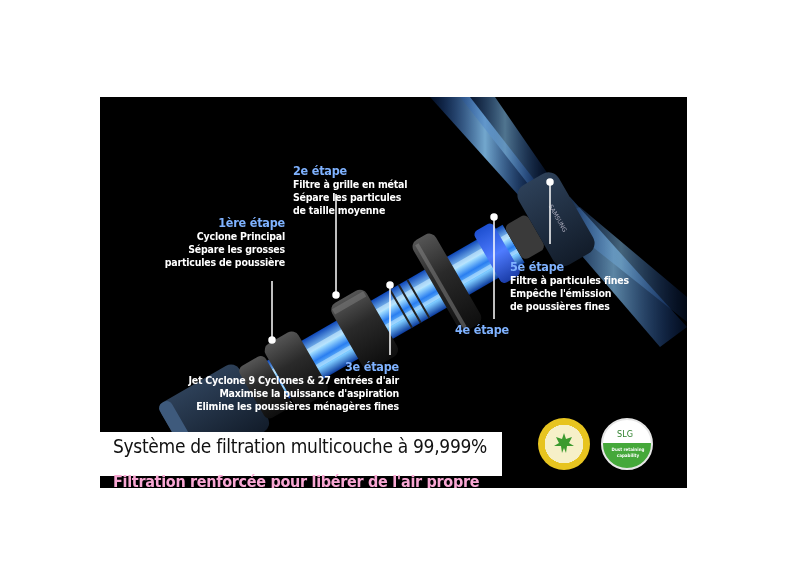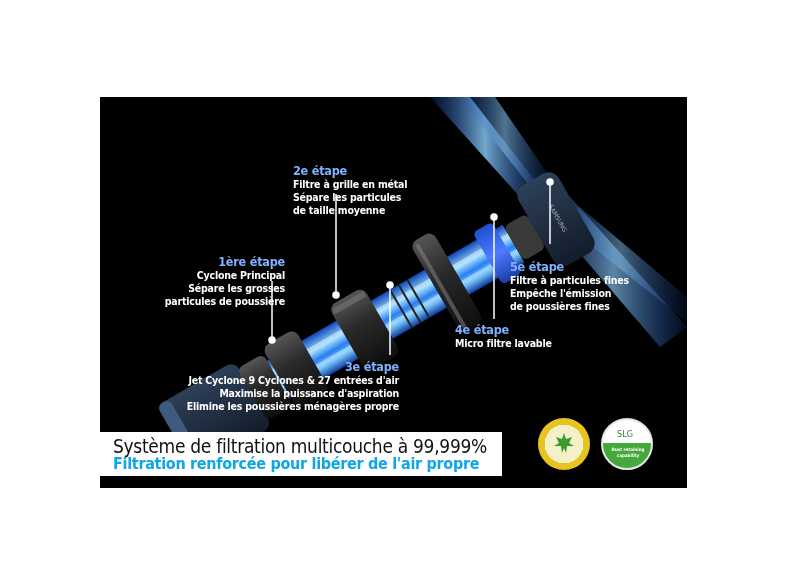--- a/index.html
+++ b/index.html
@@ -9,22 +9,22 @@
            background: #000; overflow: hidden; }
   .scene { position: absolute; left: 0; top: 0; width: 587px; height: 391px; }
   .label { position: absolute; color: #fff; font-weight: bold; font-size: 10.5px; line-height: 13px;
            letter-spacing: -0.2px; white-space: nowrap; }
   .label .step { color: #7fb2ff; font-size: 12.5px; line-height: 15px; font-weight: bold; }
   .label.right { text-align: right; }
   .label div { display: block; }
   .band-white { position: absolute; left: 0; top: 335px; width: 402px; height: 44px; background: #fff; }
   .band-white span { position: absolute; left: 13px; top: 2px; font-size: 19px; line-height: 24px;
                      color: #111; font-weight: normal; letter-spacing: -0.3px; white-space: nowrap; }
-  .band-black-text { position: absolute; left: 13px; top: 357px; font-size: 16px; line-height: 20px;
-                     color: #0ea5e9; font-weight: bold; letter-spacing: -0.3px; white-space: nowrap; }
+  .band-black-text { position: absolute; left: 13px; top: 375px; font-size: 16px; line-height: 20px;
+                     color: #f9a8d4; font-weight: bold; letter-spacing: -0.3px; white-space: nowrap; }
   .badge { position: absolute; border-radius: 50%; }
   .badge-allergy { left: 438px; top: 321px; width: 52px; height: 52px;
                    background: radial-gradient(circle, #f6f0c8 0 52%, #e7c41f 53% 100%); }
   .badge-slg { left: 501px; top: 321px; width: 52px; height: 52px;
                background: linear-gradient(#ffffff 0 48%, #45a83a 48% 100%); border: 2px solid #e6e6e6; box-sizing: border-box; }
   .badge-slg .slg-text { position: absolute; left: 14px; top: 9px; font-size: 9px; font-weight: normal; color: #2c7f2a; }
   .badge-slg .slg-sub { position: absolute; left: 6px; top: 27px; width: 38px; text-align: center;
                         font-size: 4.5px; line-height: 6px; color: #fff; font-weight: bold; }
   .badge-allergy .leaf { position: absolute; left: 15px; top: 14px; width: 22px; height: 22px; }
 </style>
@@ -122,44 +122,43 @@
     </g>
   </svg>
 
   <div class="label" style="left:193px; top:39px;margin-top:27px;">
     <div class="step">2e étape</div>
     <div>Filtre à grille en métal</div>
     <div>Sépare les particules</div>
     <div>de taille moyenne</div>
   </div>
 
-  <div class="label right" style="right:402px; top:118px;margin-top:39px;">
+  <div class="label right" style="right:402px; top:118px;">
     <div class="step">1ère étape</div>
     <div>Cyclone Principal</div>
     <div>Sépare les grosses</div>
     <div>particules de poussière</div>
   </div>
 
   <div class="label" style="left:410px; top:162px;">
     <div class="step">5e étape</div>
     <div>Filtre à particules fines</div>
     <div>Empêche l'émission</div>
     <div>de poussières fines</div>
   </div>
 
   <div class="label" style="left:343px; top:225px;margin-left:12px;">
     <div class="step">4e étape</div>
-    <div>Micro filtre lavable</div>
   </div>
 
   <div class="label right" style="right:288px; top:262px;">
     <div class="step">3e étape</div>
     <div>Jet Cyclone 9 Cyclones &amp; 27 entrées d'air</div>
     <div>Maximise la puissance d'aspiration</div>
-    <div>Elimine les poussières ménagères propre</div>
+    <div>Elimine les poussières ménagères fines</div>
   </div>
 
   <div class="band-white">
     <span>Système de filtration multicouche à 99,999%</span>
   </div>
   <div class="band-black-text">Filtration renforcée pour libérer de l'air propre</div>
 
   <div class="badge badge-allergy">
     <svg class="leaf" viewBox="0 0 22 22">
       <polygon points="11,1 13,7 19,5 16,11 21,14 14,14 13,21 11,16 9,21 8,14 1,14 6,11 3,5 9,7" fill="#3c9a2e"></polygon>

